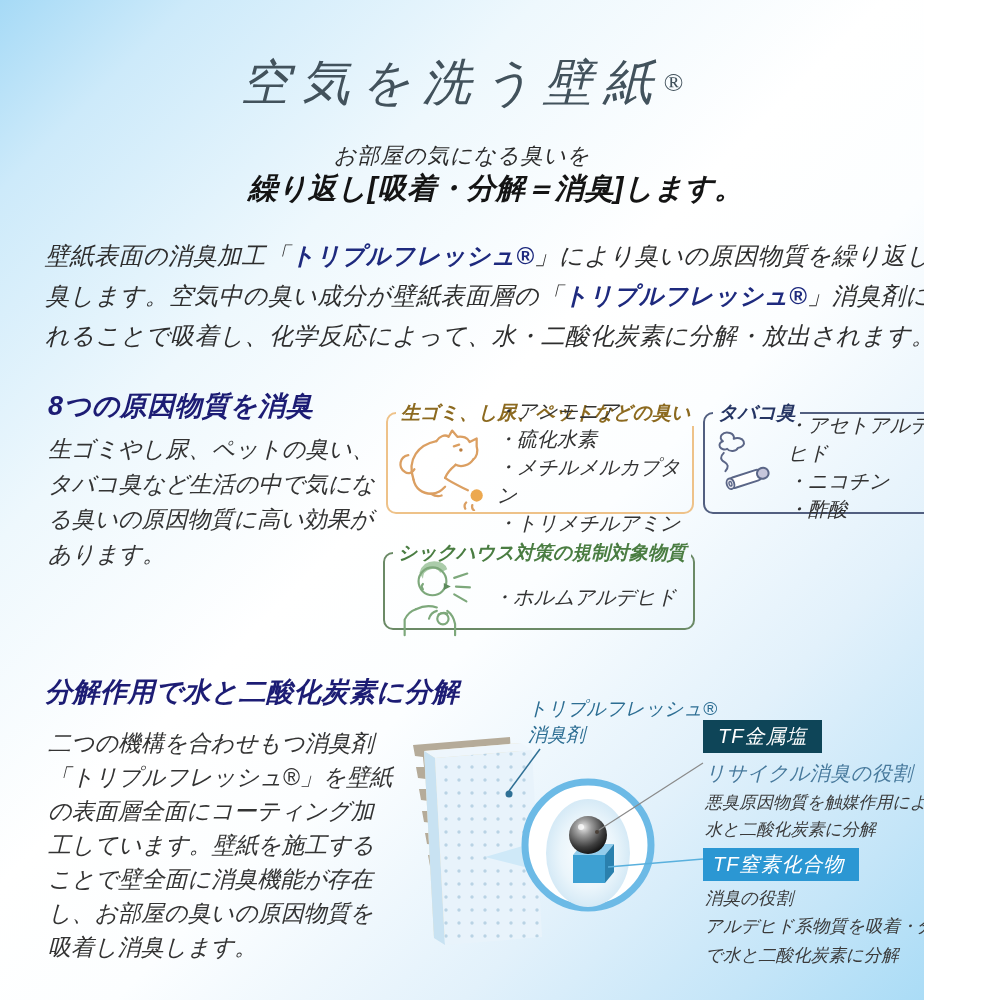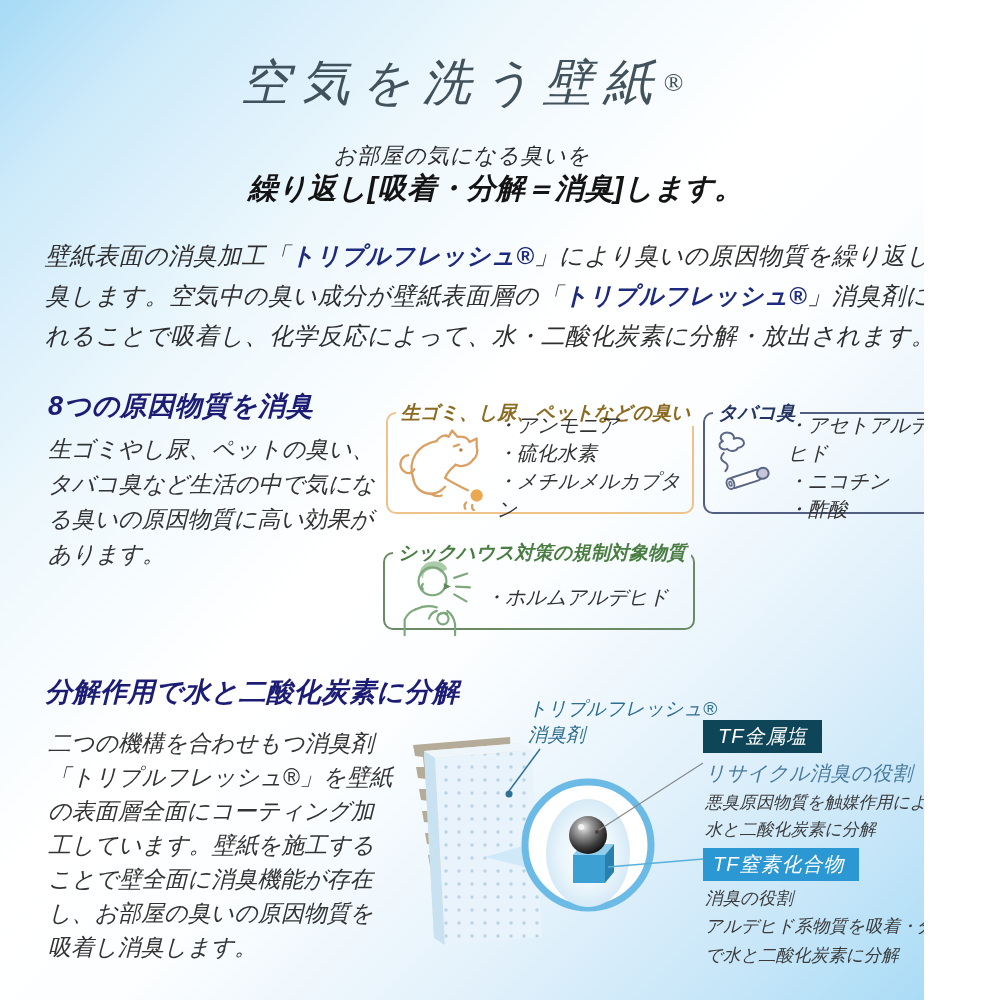--- a/index.html
+++ b/index.html
@@ -94,20 +94,21 @@
           <path d="M80,88 q-3,3 -1,7"></path>
           <path d="M87,91 q-1,4 2,6"></path>
         </g>
         <circle cx="74" cy="28" r="2" fill="#b97c3e"></circle>
         <circle cx="92" cy="80" r="7" fill="#eca84f"></circle>
       </svg>
       <ul>
         <li>・アンモニア</li>
         <li>・硫化水素</li>
         <li>・メチルメルカプタン</li>
+        <li>・トリメチルアミン</li>
       </ul>
     </div>
   </fieldset>
 
   <fieldset class="obox box-b">
     <legend>タバコ臭</legend>
     <div class="obox-inner">
       <svg width="86" height="86" viewBox="0 0 90 90">
         <g fill="none" stroke="#5b6687" stroke-width="2.4" stroke-linecap="round" stroke-linejoin="round">
           <path d="M30,22 a8,6 0 1 0 -5,-11 a8,6 0 1 0 -13,3 a6,5 0 1 0 5,9 a7,5 0 0 0 13,-1 z"></path>
@@ -141,21 +142,21 @@
           <path d="M70,43 l14,8"></path>
           <path d="M26,60 q-9,3 -13,12 l0,18"></path>
           <path d="M26,60 q12,-6 24,-2"></path>
           <path d="M62,62 q7,5 9,15 l0,13"></path>
           <path d="M50,62 q-7,2 -9,9"></path>
           <circle cx="57" cy="71" r="6.5"></circle>
           <path d="M52,66 q5,-3 10,-1"></path>
         </g>
         <path d="M58,30 l8,4 l-8,4 z" fill="#5d8a5c" stroke="none"></path>
       </svg>
-      <ul style="">
+      <ul style="margin-left:8px;">
         <li>・ホルムアルデヒド</li>
       </ul>
     </div>
   </fieldset>
 
   <div class="abs sec-h sec2-h">分解作用で水と二酸化炭素に分解</div>
   <div class="abs sec-p sec2-p">二つの機構を合わせもつ消臭剤「トリプルフレッシュ®」を壁紙の表面層全面にコーティング加工しています。壁紙を施工することで壁全面に消臭機能が存在し、お部屋の臭いの原因物質を吸着し消臭します。</div>
 
   <svg class="abs" style="top:685px; left:390px;" width="315" height="300" viewBox="0 0 315 300">
     <defs>

